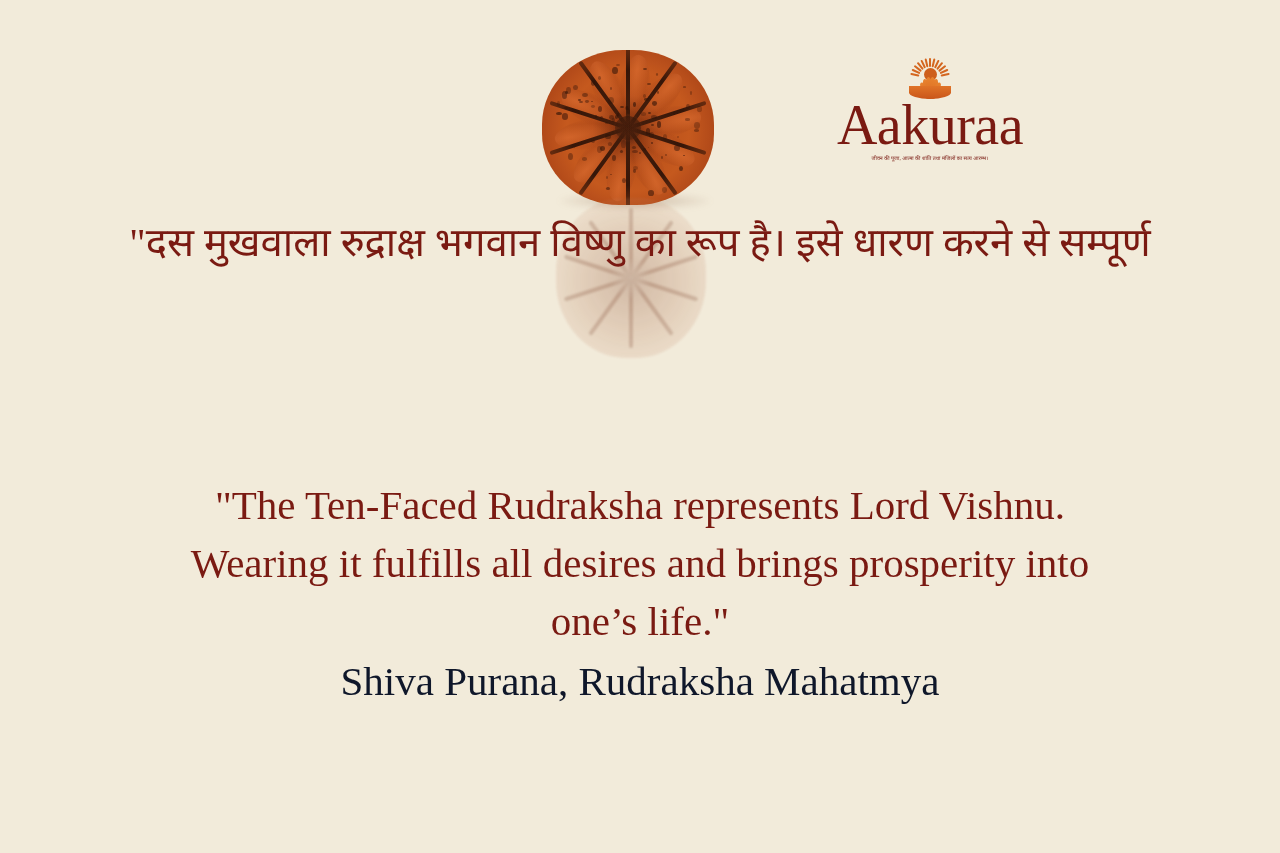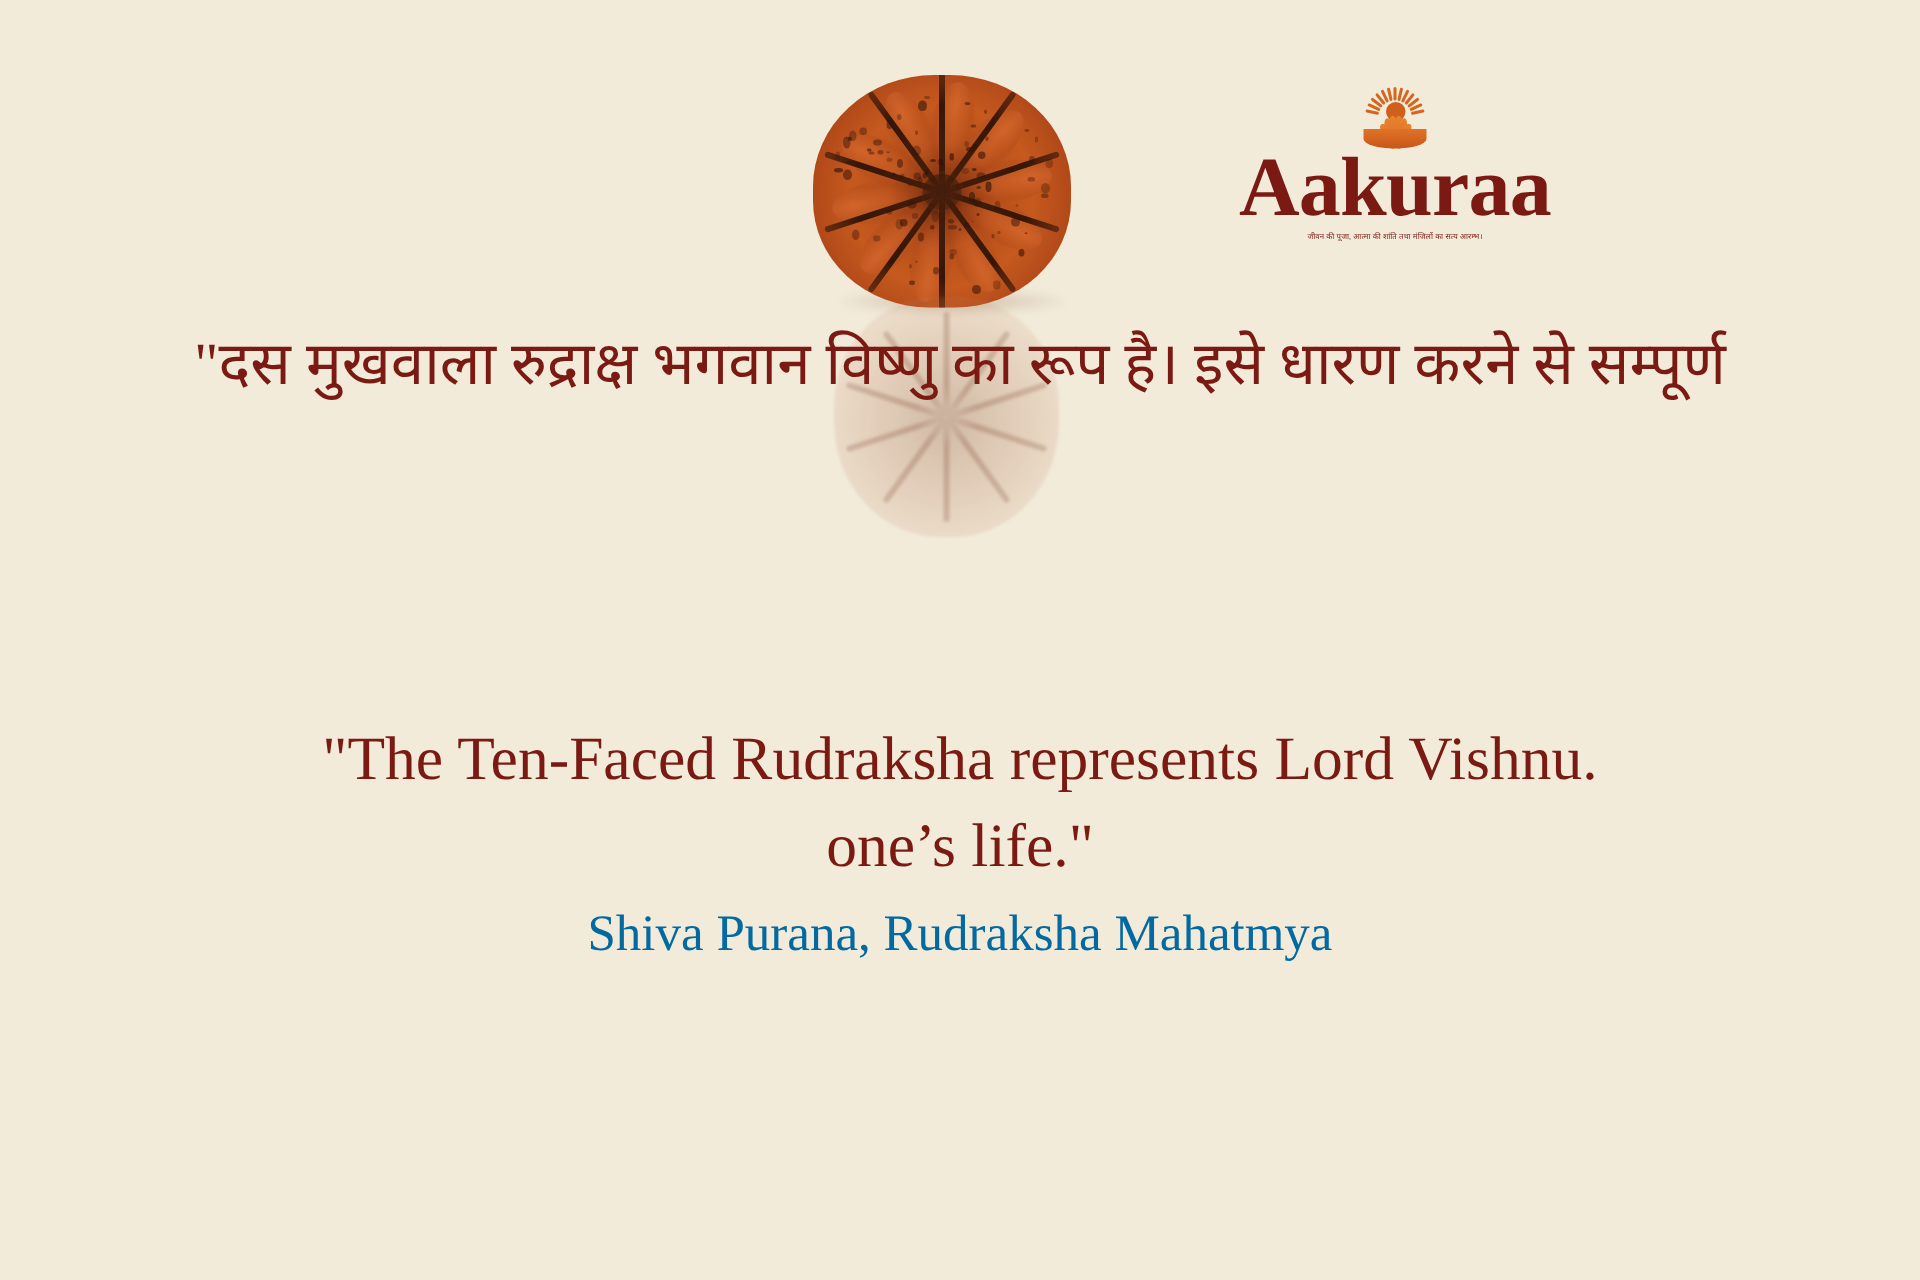--- a/index.html
+++ b/index.html
@@ -171,21 +171,21 @@
     bottom: -1px;
     left: 50%;
     margin-left: -21px;
     width: 42px;
     height: 13px;
     border-radius: 0 0 50% 50%;
     background: linear-gradient(to bottom, #E07327, #C9561A);
   }
   .logo-word {
     font-family: "Liberation Serif", "DejaVu Serif", serif;
-    font-weight: 700;
+    font-weight: 400;
     font-size: 56px;
     line-height: 58px;
     letter-spacing: -0.5px;
     color: #7A1A12;
     margin-top: -2px;
   }
   .logo-tagline {
     font-family: "Liberation Serif", "DejaVu Serif", serif;
     font-size: 5.2px;
     line-height: 7px;
@@ -235,23 +235,23 @@
   }
   .english-text {
     font-family: "Liberation Serif", "DejaVu Serif", serif;
     font-size: 41px;
     line-height: 58px;
     color: #7A1A12;
     margin: 0;
   }
   .english-source {
     font-family: "Liberation Serif", "DejaVu Serif", serif;
-    font-size: 34px;
+    font-size: 41px;
     line-height: 58px;
-    color: #0369a1;
+    color: #0f172a;
     margin: 0;
     padding-top: 2px;
   }
 </style>
 </head>
 <body>
 
 <div id="canvas">
 
   <div class="bead-stage">
@@ -417,17 +417,18 @@
     <div class="logo-word">Aakuraa</div>
     <div class="logo-tagline">जीवन की पूजा, आत्मा की शांति तथा मंजिलों का सत्य आरम्भ।</div>
   </div>
 
   <div class="quote-block" id="hindi-quote">
     <p class="hindi-text">"दस मुखवाला रुद्राक्ष भगवान विष्णु का रूप है। इसे धारण करने से सम्पूर्ण</p>
   </div>
 
   <div class="quote-block" id="english-quote">
     <p class="english-text">"The Ten-Faced Rudraksha represents Lord Vishnu.</p>
+    <p class="english-text">Wearing it fulfills all desires and brings prosperity into</p>
     <p class="english-text">one’s life."</p>
     <p class="english-source">Shiva Purana, Rudraksha Mahatmya</p>
   </div>
 
 </div>
 
 </body></html>

